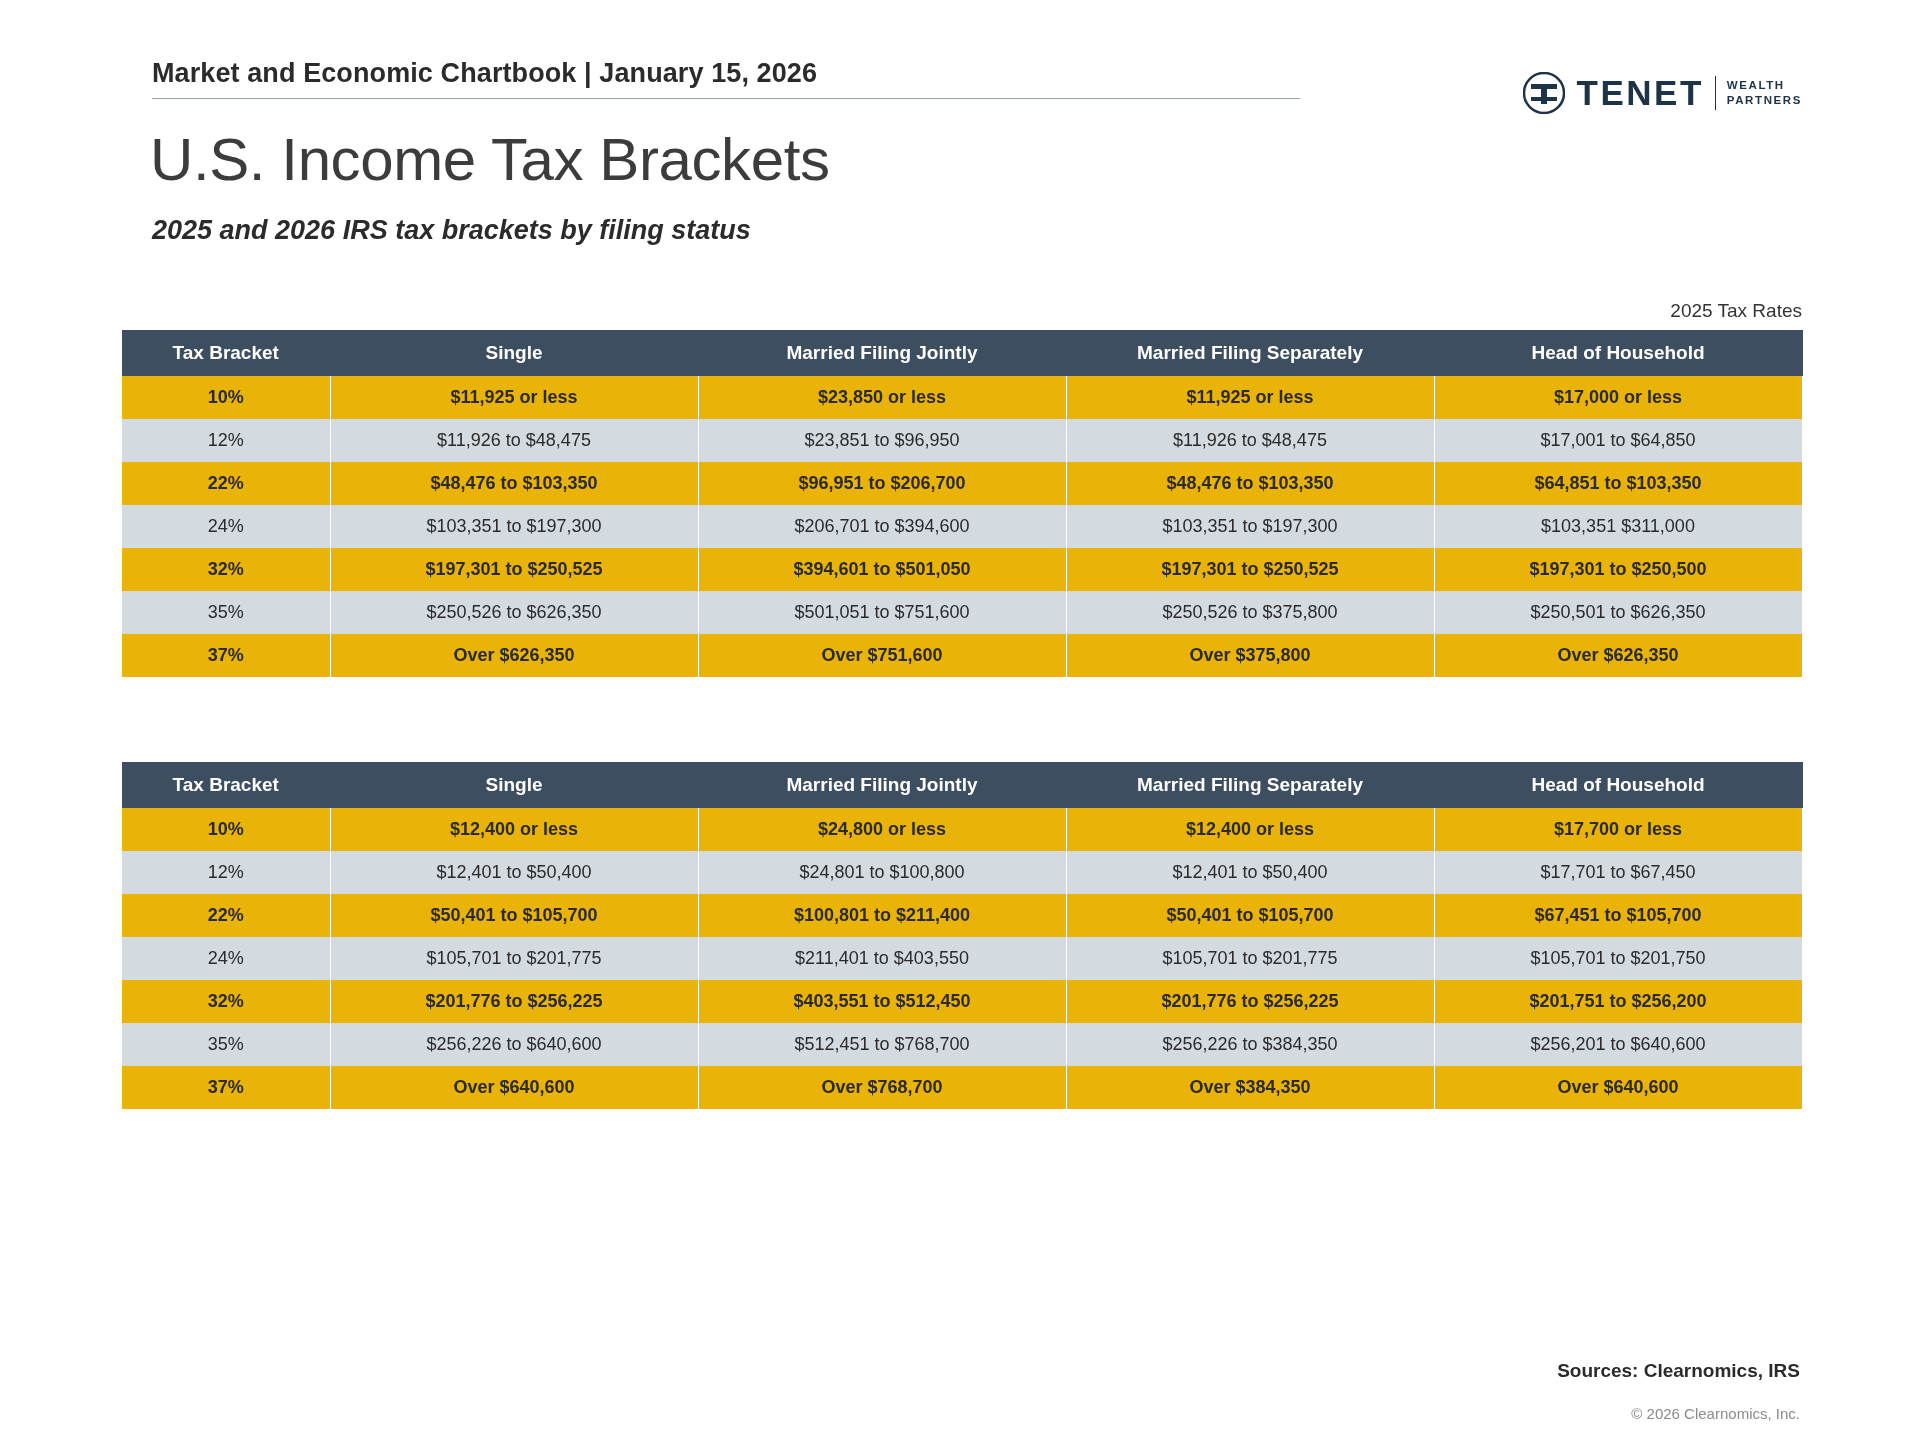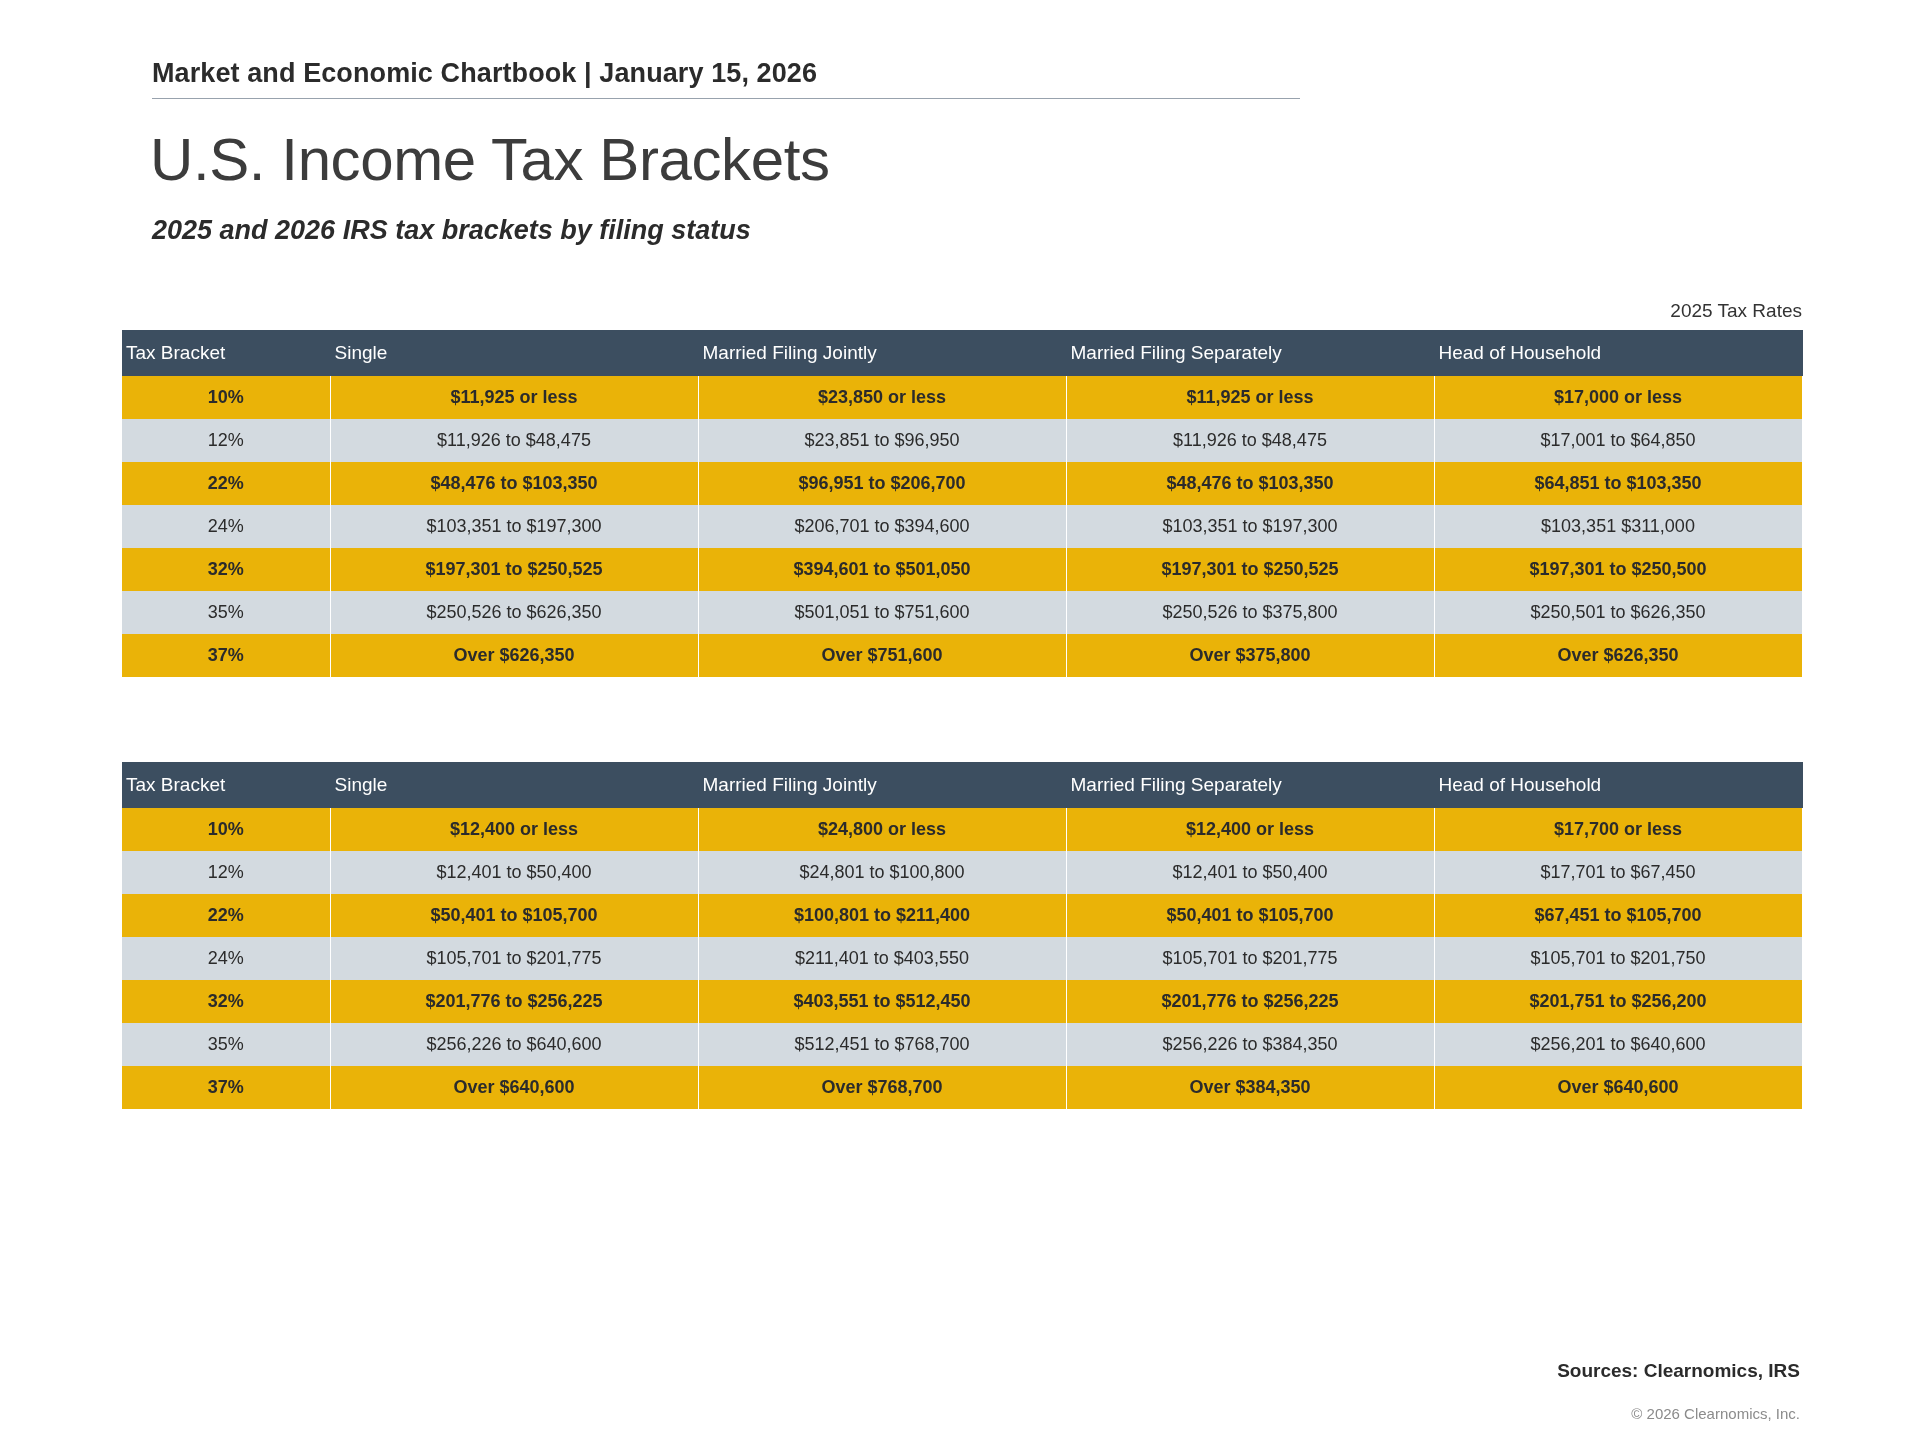--- a/index.html
+++ b/index.html
@@ -112,23 +112,23 @@
   }
   table.brackets {
     border-collapse: collapse;
     width: 1680px;
     table-layout: fixed;
   }
   table.brackets th {
     background: #3c4e60;
     color: #ffffff;
     font-size: 19px;
-    font-weight: normal;
+    font-weight: bold;
     padding: 12px 4px;
-    text-align: left;
+    text-align: center;
     border-right: 1px solid #3c4e60;
   }
   table.brackets td {
     font-size: 18px;
     color: #2b2b2b;
     padding: 11px 4px;
     text-align: center;
     border-right: 1px solid #ffffff;
   }
   table.brackets tr.odd td {
@@ -164,20 +164,38 @@
 </head>
 <body>
 
 <div class="page">
 
   <div class="header">
     <div class="header-title">Market and Economic Chartbook | January 15, 2026</div>
     <div class="header-rule"></div>
   </div>
 
+  <div class="logo-wrap">
+    <div class="logo-mark">
+      <svg width="42" height="42" viewBox="0 0 42 42" xmlns="http://www.w3.org/2000/svg">
+        <circle cx="21" cy="21" r="20" fill="none" stroke="#1d3348" stroke-width="2.5"></circle>
+        <rect x="8" y="12" width="26" height="5" fill="#1d3348"></rect>
+        <rect x="18" y="12" width="6" height="20" fill="#1d3348"></rect>
+        <rect x="8" y="25" width="26" height="4" fill="#1d3348"></rect>
+      </svg>
+    </div>
+    <div class="logo-text">
+      <div class="logo-name">TENET</div>
+      <div class="logo-divider"></div>
+      <div>
+        <div class="logo-sub">WEALTH</div>
+        <div class="logo-sub">PARTNERS</div>
+      </div>
+    </div>
+  </div>
 
   <div class="page-title">U.S. Income Tax Brackets</div>
   <div class="page-subtitle">2025 and 2026 IRS tax brackets by filing status</div>
 
   <div class="table-block" style="top: 300px;">
     <div class="table-caption">2025 Tax Rates</div>
     <table class="brackets">
       <colgroup>
           <col class="c0">
           <col class="c1">

